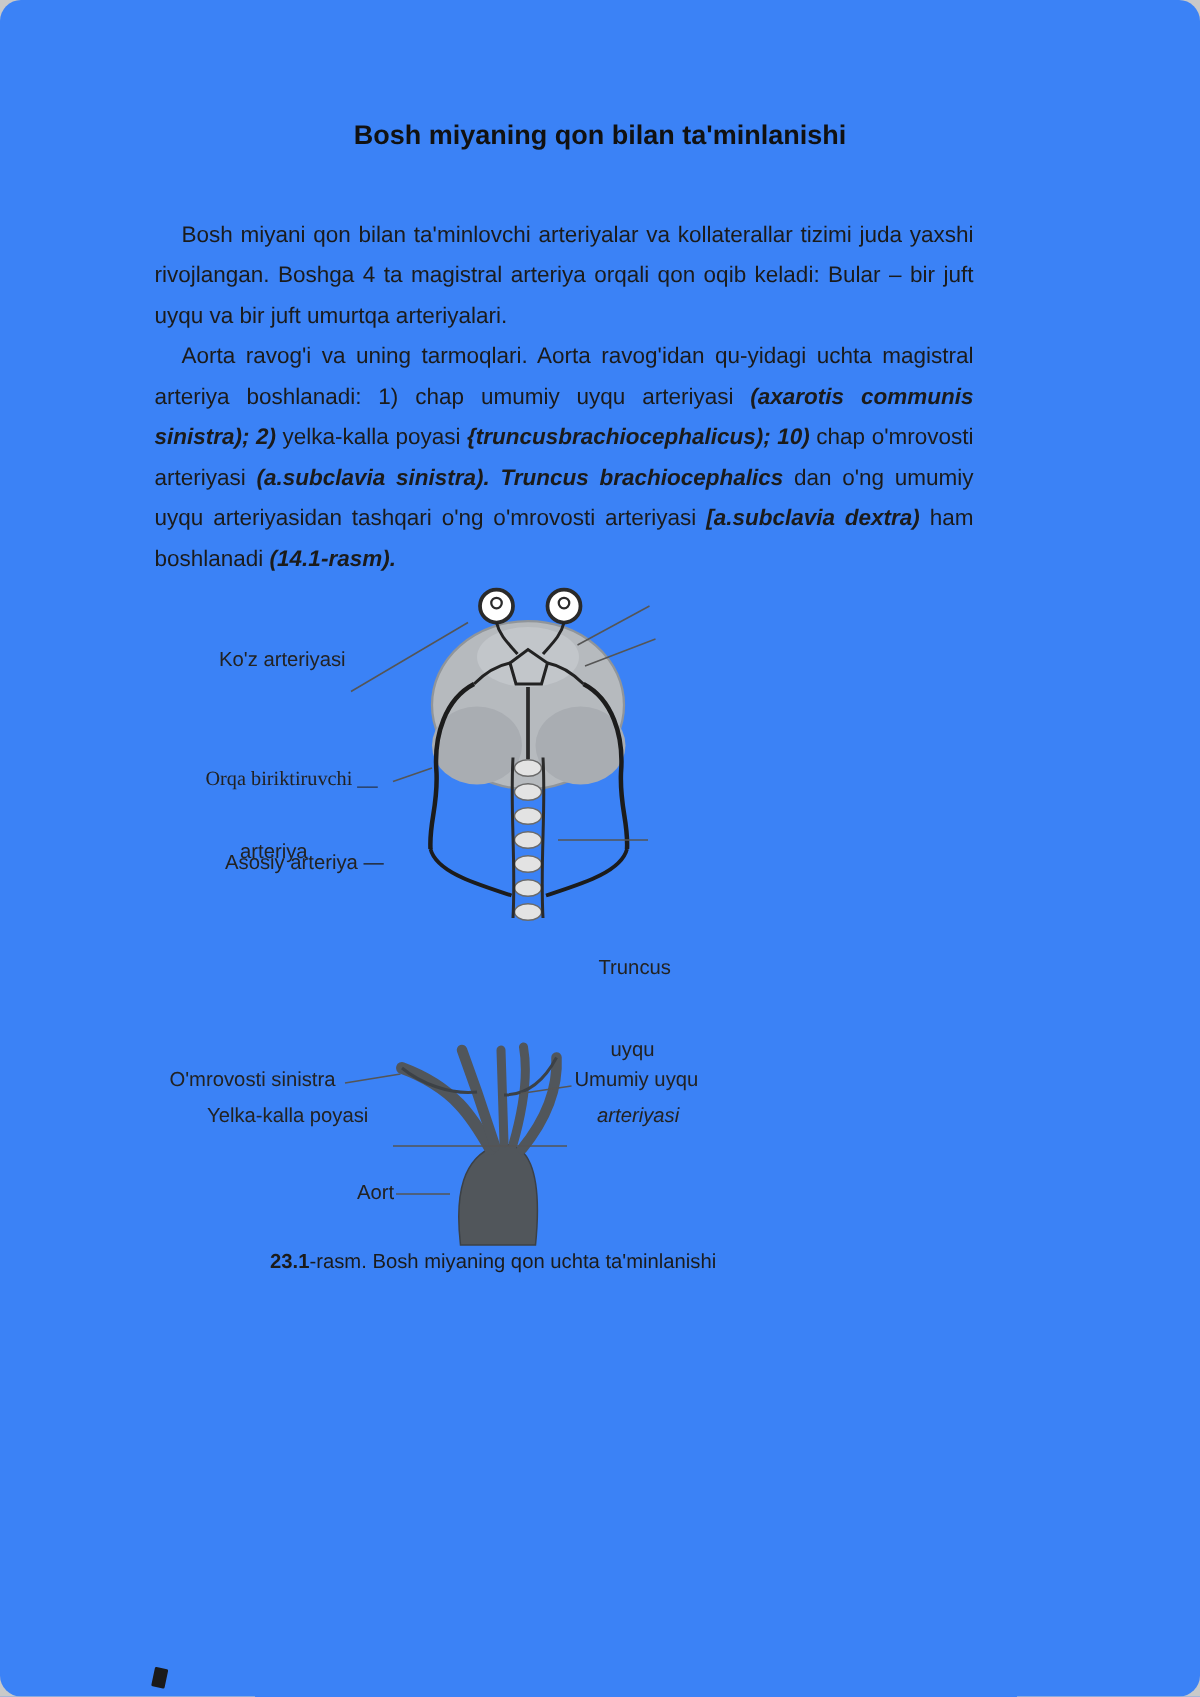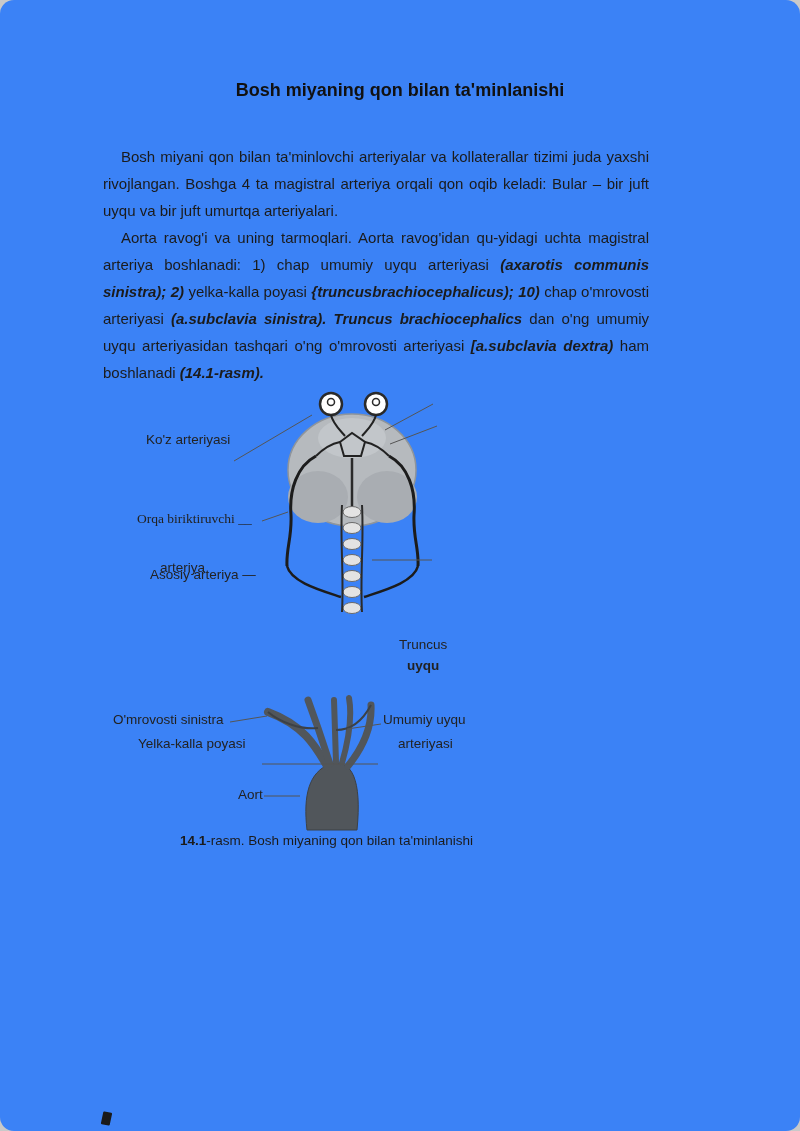--- a/index.html
+++ b/index.html
@@ -157,26 +157,26 @@
       <line x1="381" y1="724" x2="347" y2="729" stroke="#555" stroke-width="1"></line>
       <line x1="264" y1="796" x2="300" y2="796" stroke="#555" stroke-width="1"></line>
     </g>
   </svg>
 
   <div class="fig-label" style="left:146px; top:432px;">Ko'z arteriyasi</div>
   <div class="fig-label" style="left:137px; top:511px;font-family:Liberation Serif, serif;">Orqa biriktiruvchi __</div>
   <div class="fig-label" style="left:160px; top:533px;margin-top:27px;">arteriya</div>
   <div class="fig-label" style="left:150px; top:567px;">Asosiy arteriya —</div>
   <div class="fig-label" style="left:399px; top:637px;">Truncus</div>
-  <div class="fig-label" style="left:407px; top:658px;font-weight:bold;">uyqu</div>
+  <div class="fig-label" style="left:407px; top:692px;">uyqu</div>
   <div class="fig-label" style="left:113px; top:712px;">O'mrovosti sinistra</div>
   <div class="fig-label" style="left:138px; top:736px;">Yelka-kalla poyasi</div>
   <div class="fig-label" style="left:383px; top:712px;">Umumiy uyqu</div>
-  <div class="fig-label" style="left:398px; top:736px;">arteriyasi</div>
+  <div class="fig-label" style="left:398px; top:736px;font-style:italic;">arteriyasi</div>
   <div class="fig-label" style="left:238px; top:787px;">Aort</div>
 
   <div class="caption">
-    <span class="b">14.1</span><span>-rasm. Bosh miyaning qon bilan ta'minlanishi</span>
+    <span class="b">23.1</span><span>-rasm. Bosh miyaning qon uchta ta'minlanishi</span>
   </div>
 
   <div class="corner-mark"></div>
 
 </div>
 
 </body></html>

